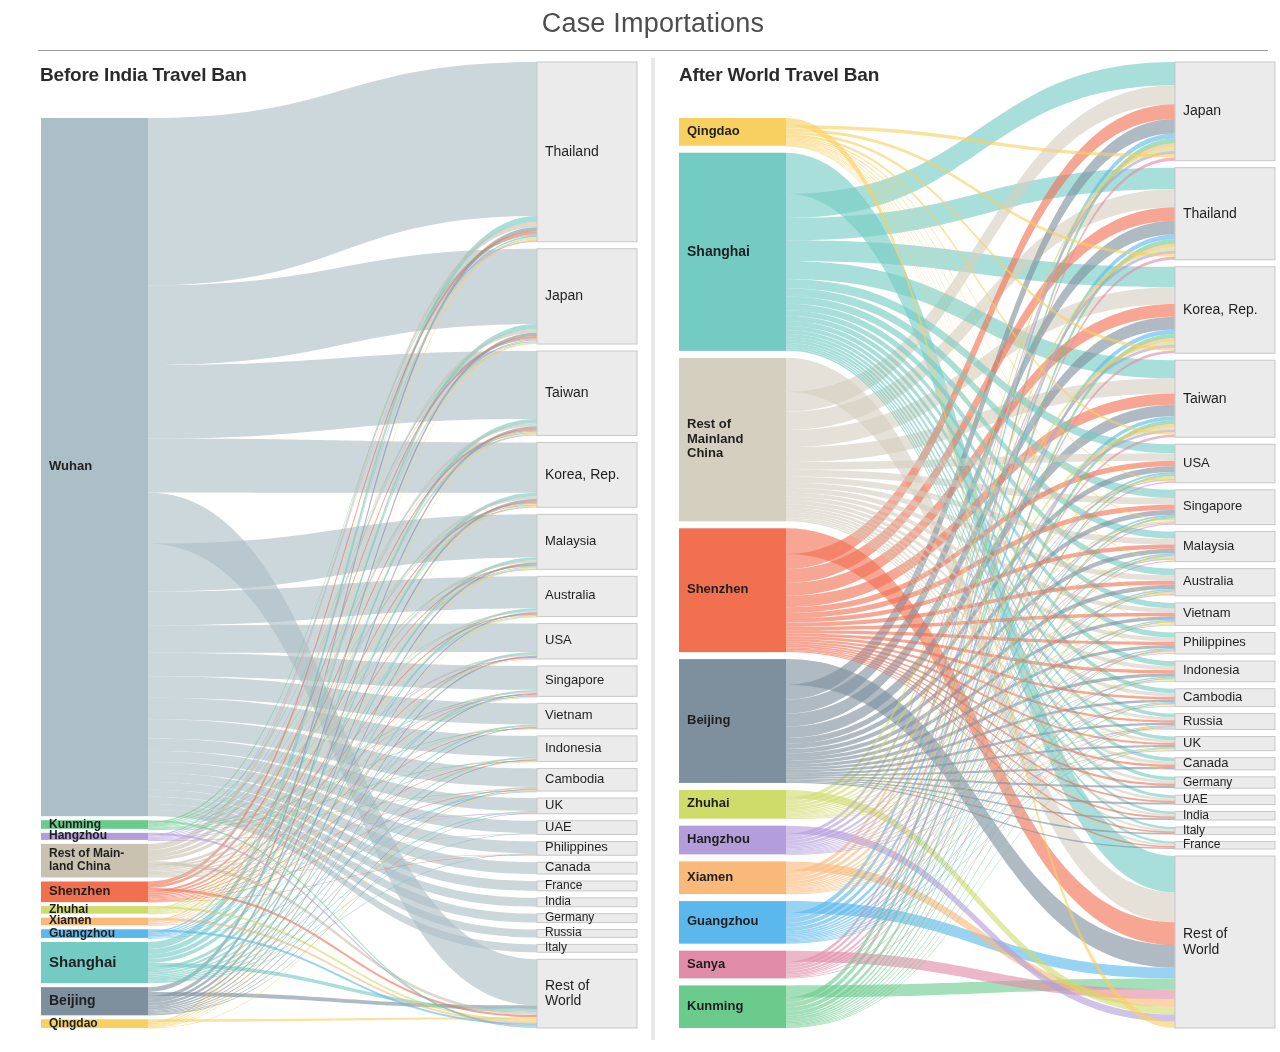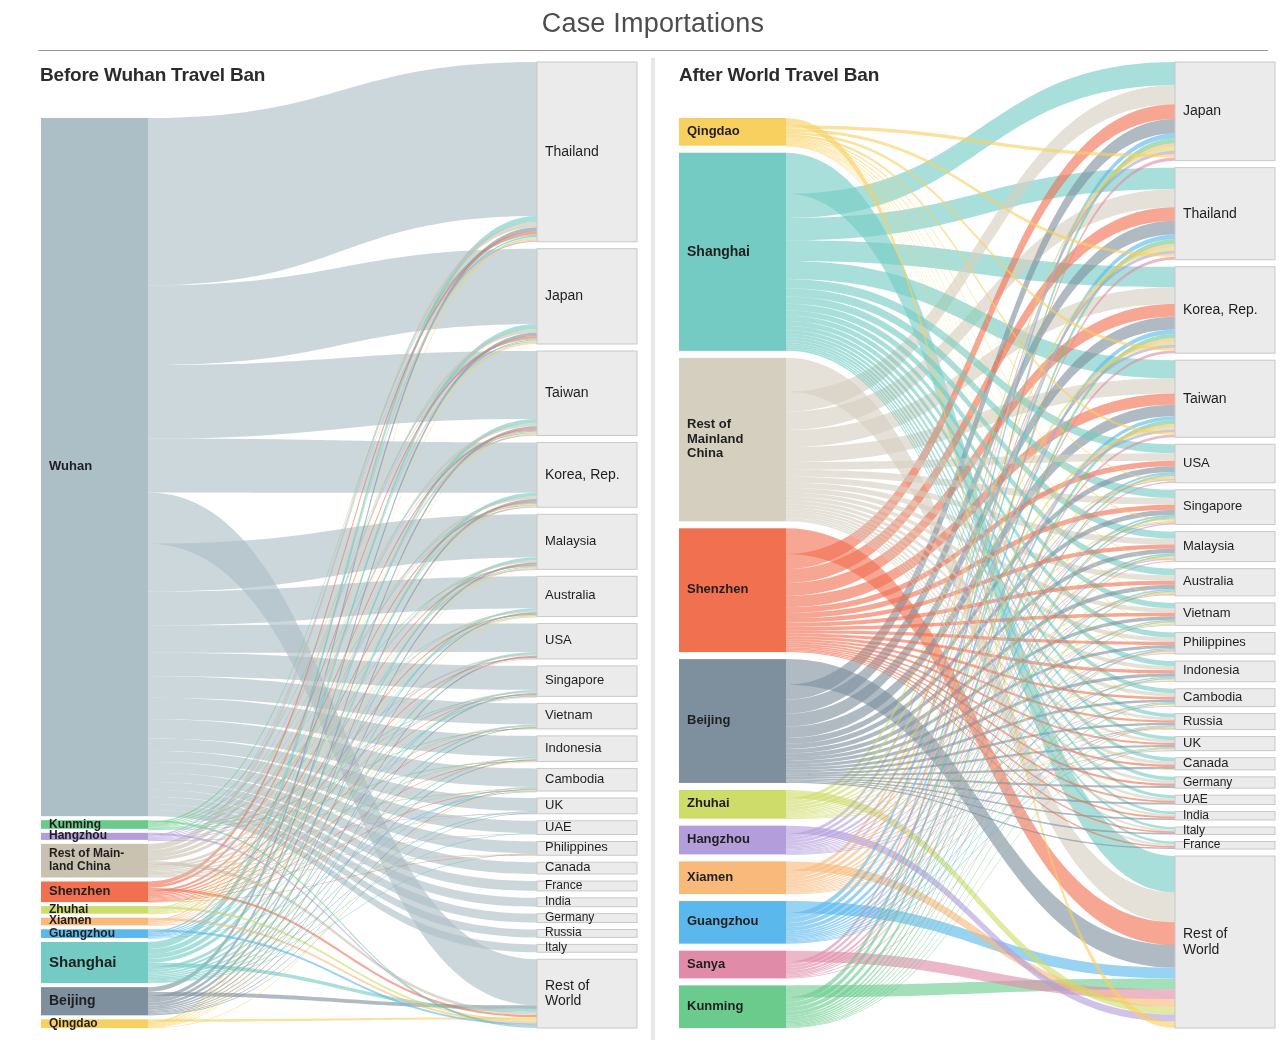--- a/index.html
+++ b/index.html
@@ -63,21 +63,21 @@
   }
 </style>
 </head>
 <body>
 
 <div id="page">
 
   <div id="chart-title">Case Importations</div>
   <div id="title-rule"></div>
 
-  <div class="panel-title" id="panel-title-before">Before Wuhan Travel Ban</div>
+  <div class="panel-title" id="panel-title-before">Before India Travel Ban</div>
   <div class="panel-title" id="panel-title-after">After World Travel Ban</div>
 
   <div id="panel-divider"></div>
 
   <svg class="sankey" id="sankey-svg" width="1280" height="1052">
       <g>
         <g>
           <path d="M135,118C329.5,118 329.5,62 524,62L524,215.92537169787303C329.5,215.92537169787303 329.5,285.3970596272613 135,285.3970596272613Z" fill="#adbfc6" fill-opacity="0.62" stroke="none"></path>
           <path d="M135,285.3970596272613C329.5,285.3970596272613 329.5,248.7360285374554 524,248.7360285374554L524,324.10168277405677C329.5,324.10168277405677 329.5,365.0127343280319 135,365.0127343280319Z" fill="#adbfc6" fill-opacity="0.62" stroke="none"></path>
           <path d="M135,365.0127343280319C329.5,365.0127343280319 329.5,351.00594530321047 524,351.00594530321047L524,418.9563368960867C329.5,418.9563368960867 329.5,438.5041263595125 135,438.5041263595125Z" fill="#adbfc6" fill-opacity="0.62" stroke="none"></path>

